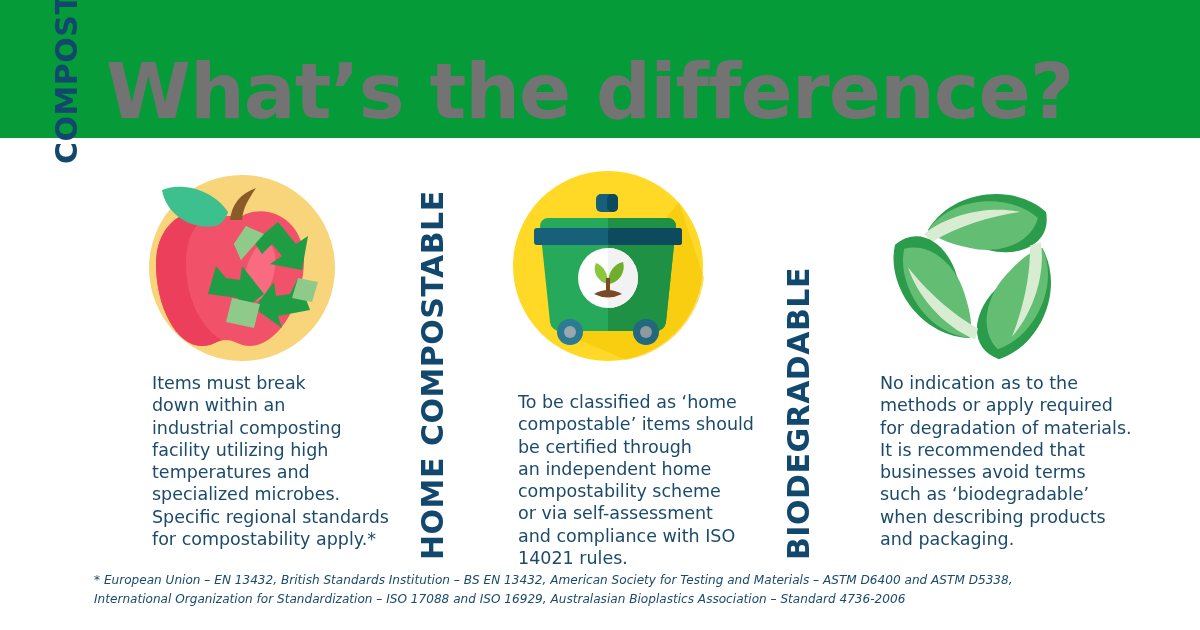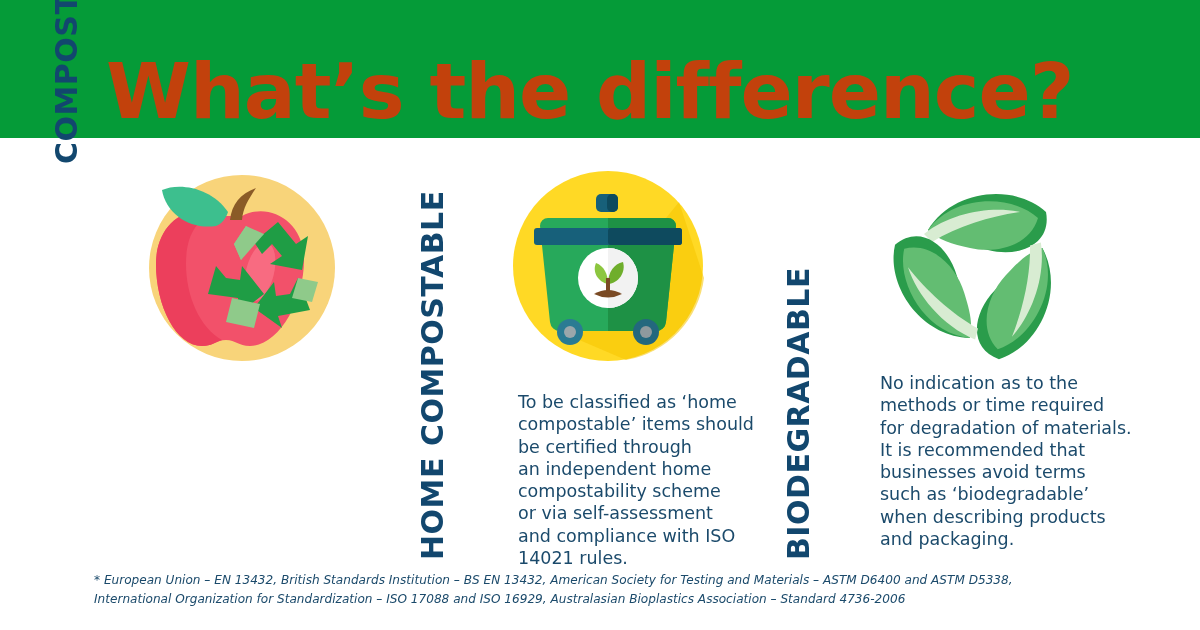--- a/index.html
+++ b/index.html
@@ -26,21 +26,21 @@
     left: 0; top: 0;
     width: 1200px;
     height: 138px;
     background: #059b38;
   }
   #page-title {
     position: absolute;
     left: 106px;
     top: 49px;
     width: 1060px;
-    color: #c2410c;
+    color: #737373;
     font-family: "DejaVu Sans", sans-serif;
     font-weight: bold;
     font-size: 77px;
     line-height: 86px;
     letter-spacing: -1px;
     white-space: nowrap;
     z-index: 5;
   }
 
   
@@ -140,20 +140,28 @@
         <path d="M99 92 L92 76 L104 58 L122 66 Z" fill="#8fca8a"></path>
 
         <path d="M156 110 L168 142 L136 148 L140 160 L112 140 L132 114 L134 128 L148 126 Z" fill="#1f9d45"></path>
         <path d="M156 110 L176 114 L170 134 L150 130 Z" fill="#8fca8a"></path>
 
         <path d="M74 98 L66 126 L96 130 L96 146 L122 126 L100 98 L98 112 L84 110 Z" fill="#1f9d45"></path>
         <path d="M90 130 L118 136 L112 160 L84 154 Z" fill="#8fca8a"></path>
       </svg>
     </div>
 
+    <div class="body-text">Items must break
+down within an
+industrial composting
+facility utilizing high
+temperatures and
+specialized microbes.
+Specific regional standards
+for compostability apply.*</div>
   </div>
 
   <div class="column" id="col-1">
 
     <div class="vlabel">HOME COMPOSTABLE</div>
 
     <div class="art">
       <svg viewBox="0 0 200 200" width="200" height="200" aria-hidden="true">
         <circle cx="100" cy="100" r="95" fill="#ffd925"></circle>
         <path d="M171 36 L196 112 A95 95 0 0 1 118 194 L62 170 Z" fill="#f5c400" opacity="0.55"></path>
@@ -213,21 +221,21 @@
 
         <g transform="translate(100,100) rotate(240) translate(-100,-100)">
           <path d="M48 58 C74 16 136 12 166 40 C172 72 140 86 108 78 C84 72 62 70 48 58 Z" fill="#2a9c4b"></path>
           <path d="M48 58 C74 22 132 22 158 46 C150 74 116 82 90 76 C72 72 58 68 48 58 Z" fill="#63bd72"></path>
           <path d="M44 62 C72 40 112 34 140 40 C112 44 78 54 52 70 Z" fill="#d8ecd2"></path>
         </g>
       </svg>
     </div>
 
     <div class="body-text">No indication as to the
-methods or time required
+methods or apply required
 for degradation of materials.
 It is recommended that
 businesses avoid terms
 such as ‘biodegradable’
 when describing products
 and packaging.</div>
   </div>
 
   <div id="footnote">* European Union – EN 13432, British Standards Institution – BS EN 13432, American Society for Testing and Materials – ASTM D6400 and ASTM D5338,
 International Organization for Standardization – ISO 17088 and ISO 16929, Australasian Bioplastics Association – Standard 4736-2006</div>

